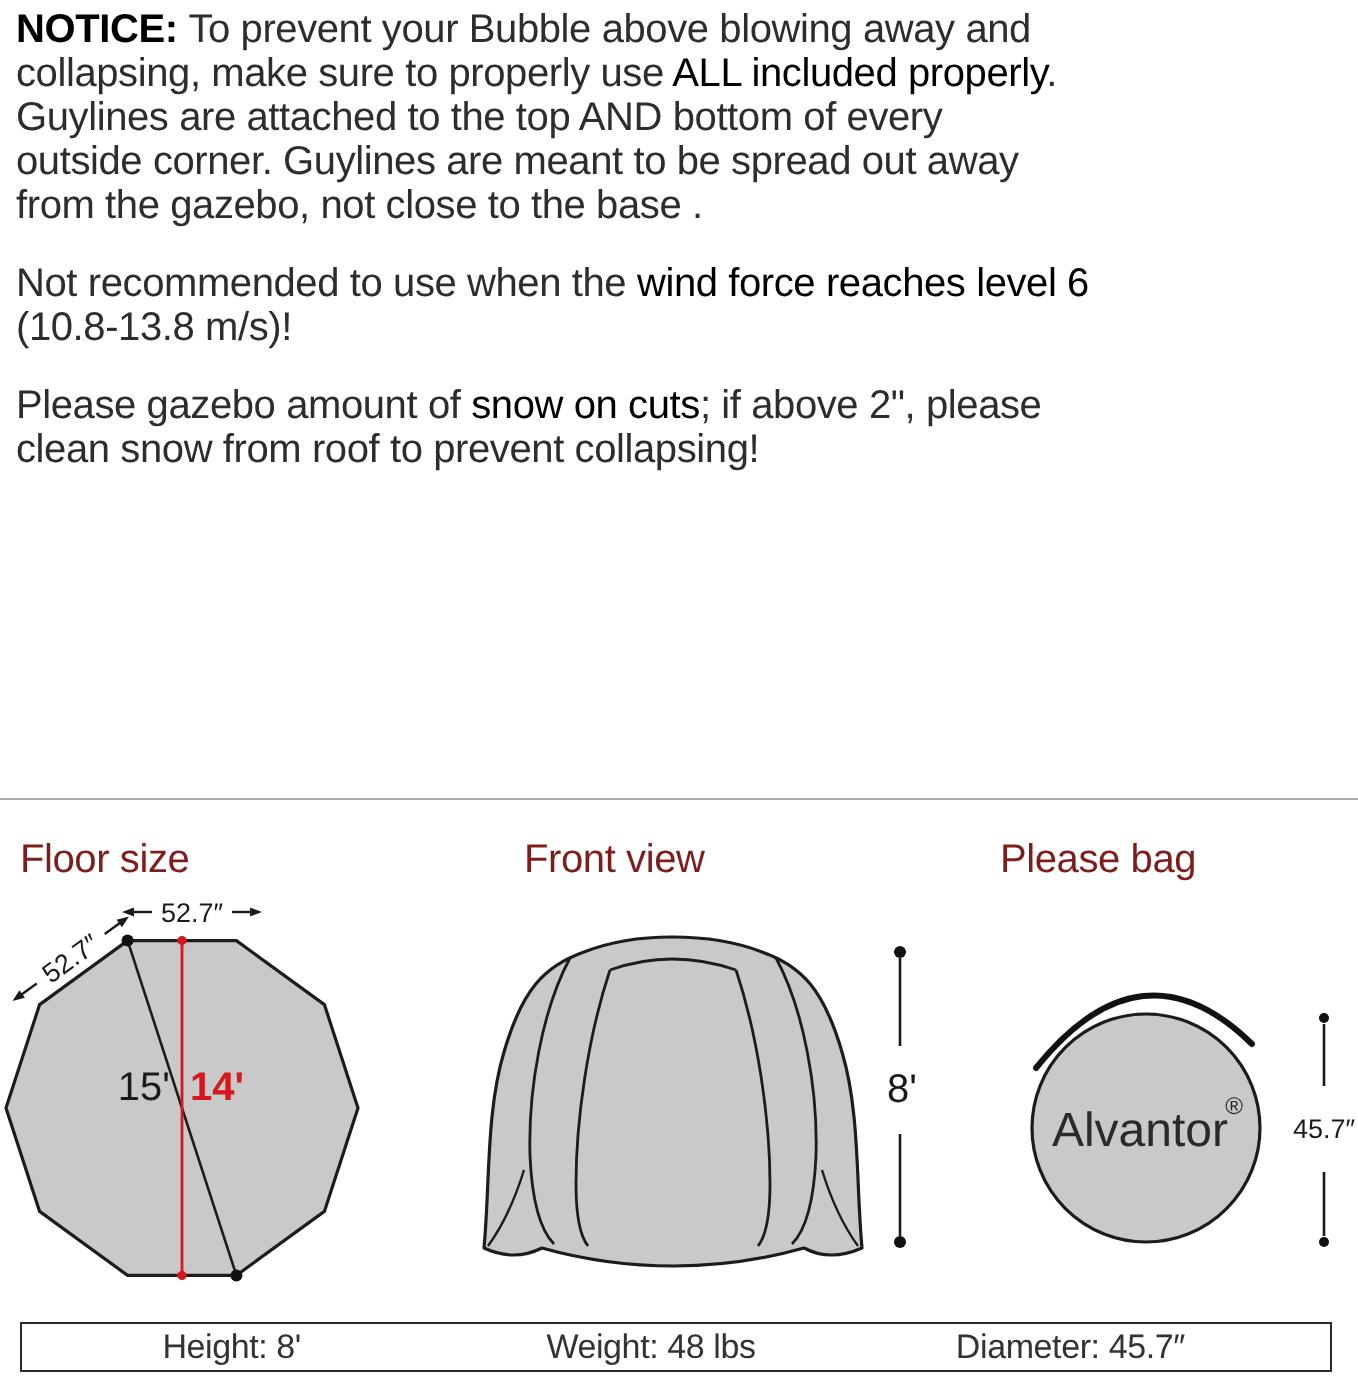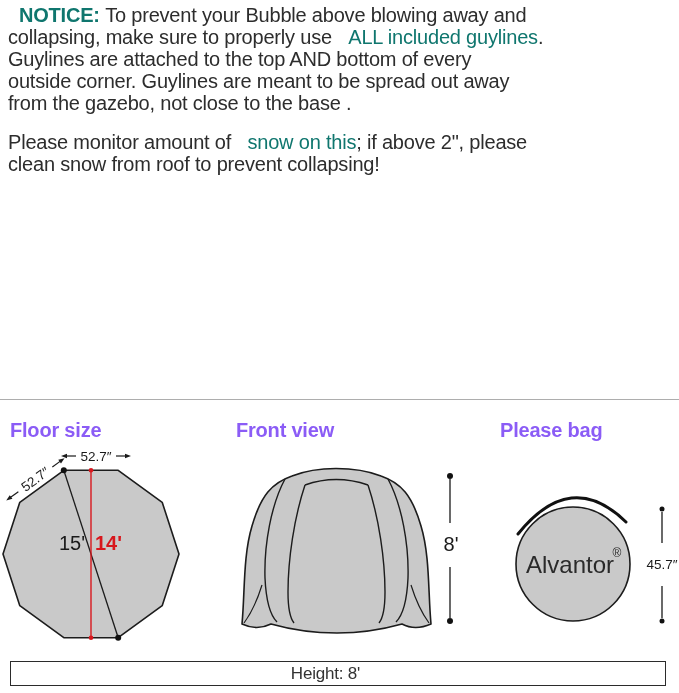--- a/index.html
+++ b/index.html
@@ -11,58 +11,62 @@
   .notice-block{
     position:absolute;top:0;left:0;width:679px;box-sizing:border-box;
     padding:4px 6px 0 8px;
   }
   .notice-block p{
     margin:0 0 17px 0;
     font-size:20px;line-height:22px;color:#2d2d2d;
     letter-spacing:-0.2px;
   }
   .seg{white-space:pre-wrap;}
-  .seg.red{color:#0f766e;margin-left:11px;}
+  .seg.red{color:#000000;}
   .seg.bold{font-weight:700;}
   .separator{
     position:absolute;top:399px;left:0;width:679px;height:0;
     border-top:1px solid #adadad;
   }
   .diagram-title{
     position:absolute;top:419px;
-    font-size:20px;font-weight:700;color:#8b5cf6;letter-spacing:-0.2px;
+    font-size:20px;font-weight:400;color:#7f1d1d;letter-spacing:-0.2px;
   }
   #title-floor{left:10px;}
-  #title-front{left:236px;}
+  #title-front{left:262px;}
   #title-bag{left:500px;}
   .diagrams-svg{position:absolute;top:444px;left:0;}
   .spec-table{
     position:absolute;top:661px;left:10px;width:656px;height:25px;
     border:1.5px solid #2b2b2b;box-sizing:border-box;
     display:flex;align-items:center;padding-right:25px;
   }
   .spec-cell{
     flex:1;text-align:center;font-size:17px;color:#333333;
     letter-spacing:-0.2px;
   }
   svg text{font-family:"Liberation Sans","DejaVu Sans",sans-serif;}
 </style>
 </head>
 <body>
 
 <div class="notice-block">
   <p>
     <span class="seg red bold">NOTICE: </span><span class="seg">To prevent your Bubble above blowing away and
-collapsing, make sure to properly use </span><span class="seg red">ALL included guylines</span><span class="seg">.
+collapsing, make sure to properly use </span><span class="seg red">ALL included properly</span><span class="seg">.
 Guylines are attached to the top AND bottom of every
 outside corner. Guylines are meant to be spread out away
 from the gazebo, not close to the base .</span>
   </p>
   <p>
-    <span class="seg">Please monitor amount of </span><span class="seg red">snow on this</span><span class="seg">; if above 2", please
+    <span class="seg">Not recommended to use when the </span><span class="seg red">wind force reaches level 6</span><span class="seg">
+(10.8-13.8 m/s)!</span>
+  </p>
+  <p>
+    <span class="seg">Please gazebo amount of </span><span class="seg red">snow on cuts</span><span class="seg">; if above 2", please
 clean snow from roof to prevent collapsing!</span>
   </p>
 </div>
 
 <div class="separator"></div>
 
 <div class="diagram-title" id="title-floor">Floor size</div>
 <div class="diagram-title" id="title-front">Front view</div>
 <div class="diagram-title" id="title-bag">Please bag</div>
 
@@ -139,13 +143,15 @@
       <circle cx="662" cy="621" r="2.5" fill="#111"></circle>
       <line x1="662" y1="512" x2="662" y2="543" stroke="#1a1a1a" stroke-width="1.3"></line>
       <line x1="662" y1="586" x2="662" y2="618" stroke="#1a1a1a" stroke-width="1.3"></line>
       <text x="662" y="569" text-anchor="middle" font-size="13.5" fill="#1a1a1a">45.7″</text>
     </g>
   </g>
 </svg>
 
 <div class="spec-table">
   <div class="spec-cell">Height: 8'</div>
+  <div class="spec-cell">Weight: 48 lbs</div>
+  <div class="spec-cell">Diameter: 45.7″</div>
 </div>
 
 </body></html>

